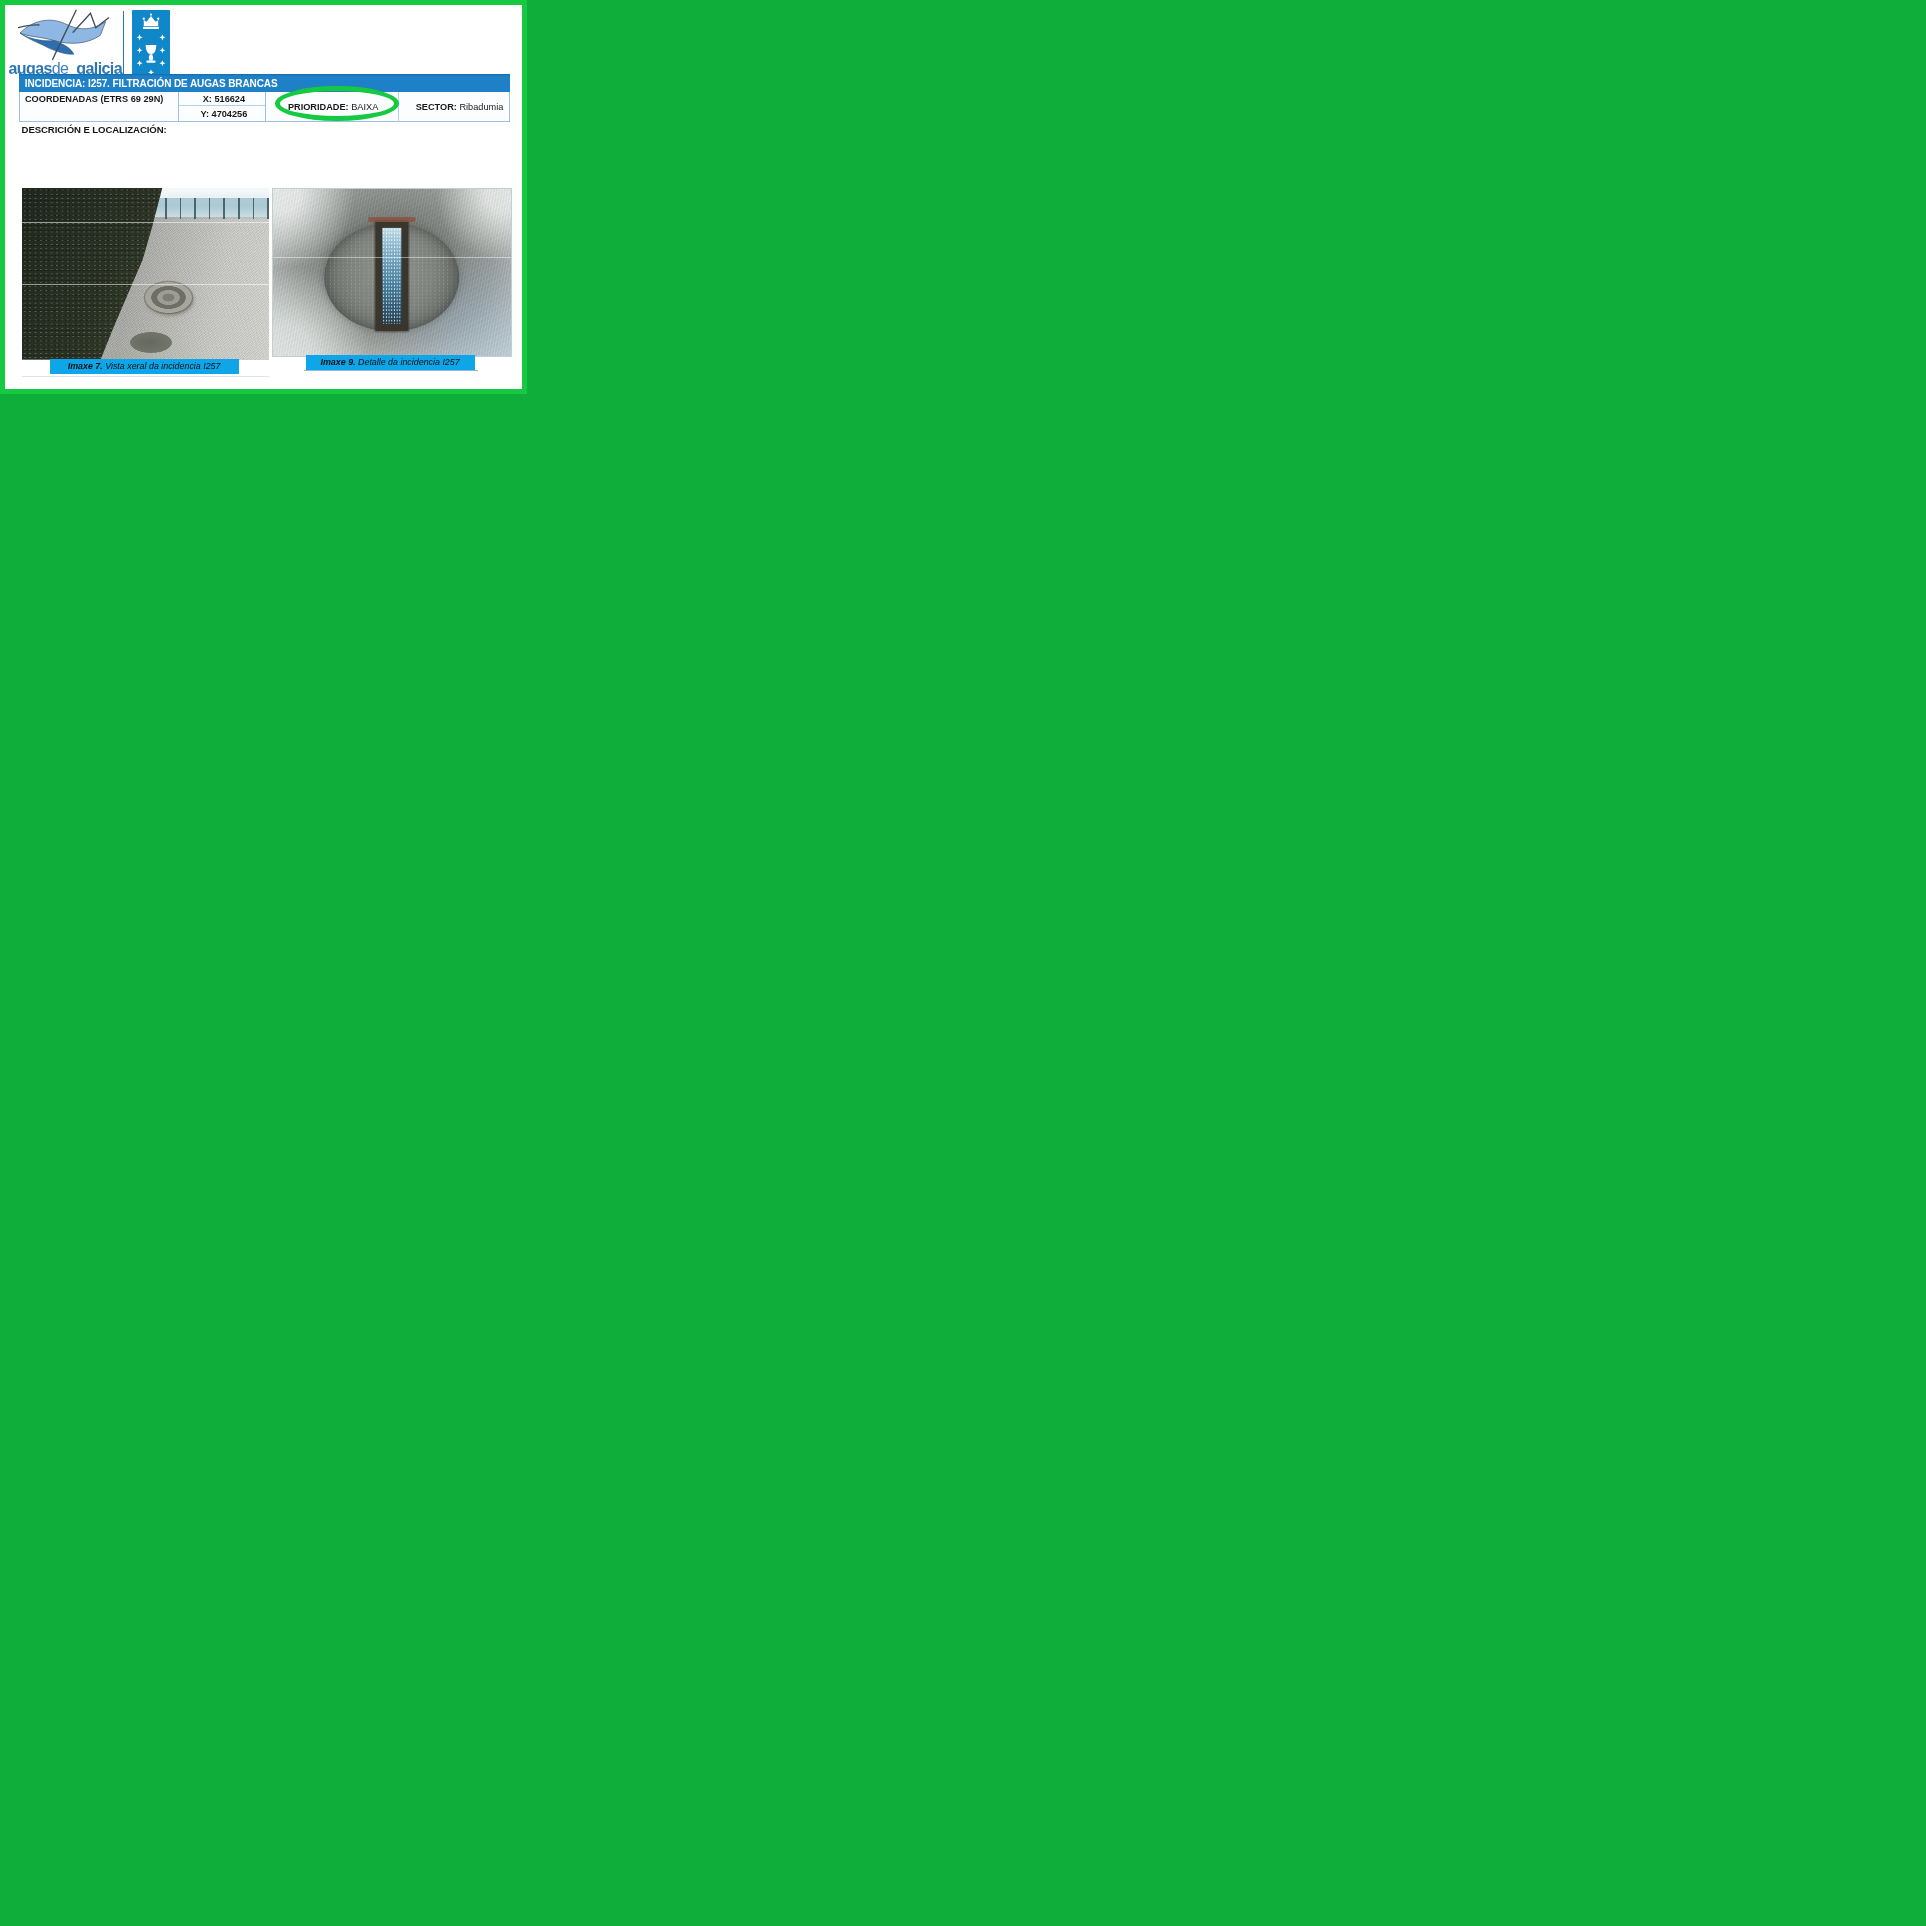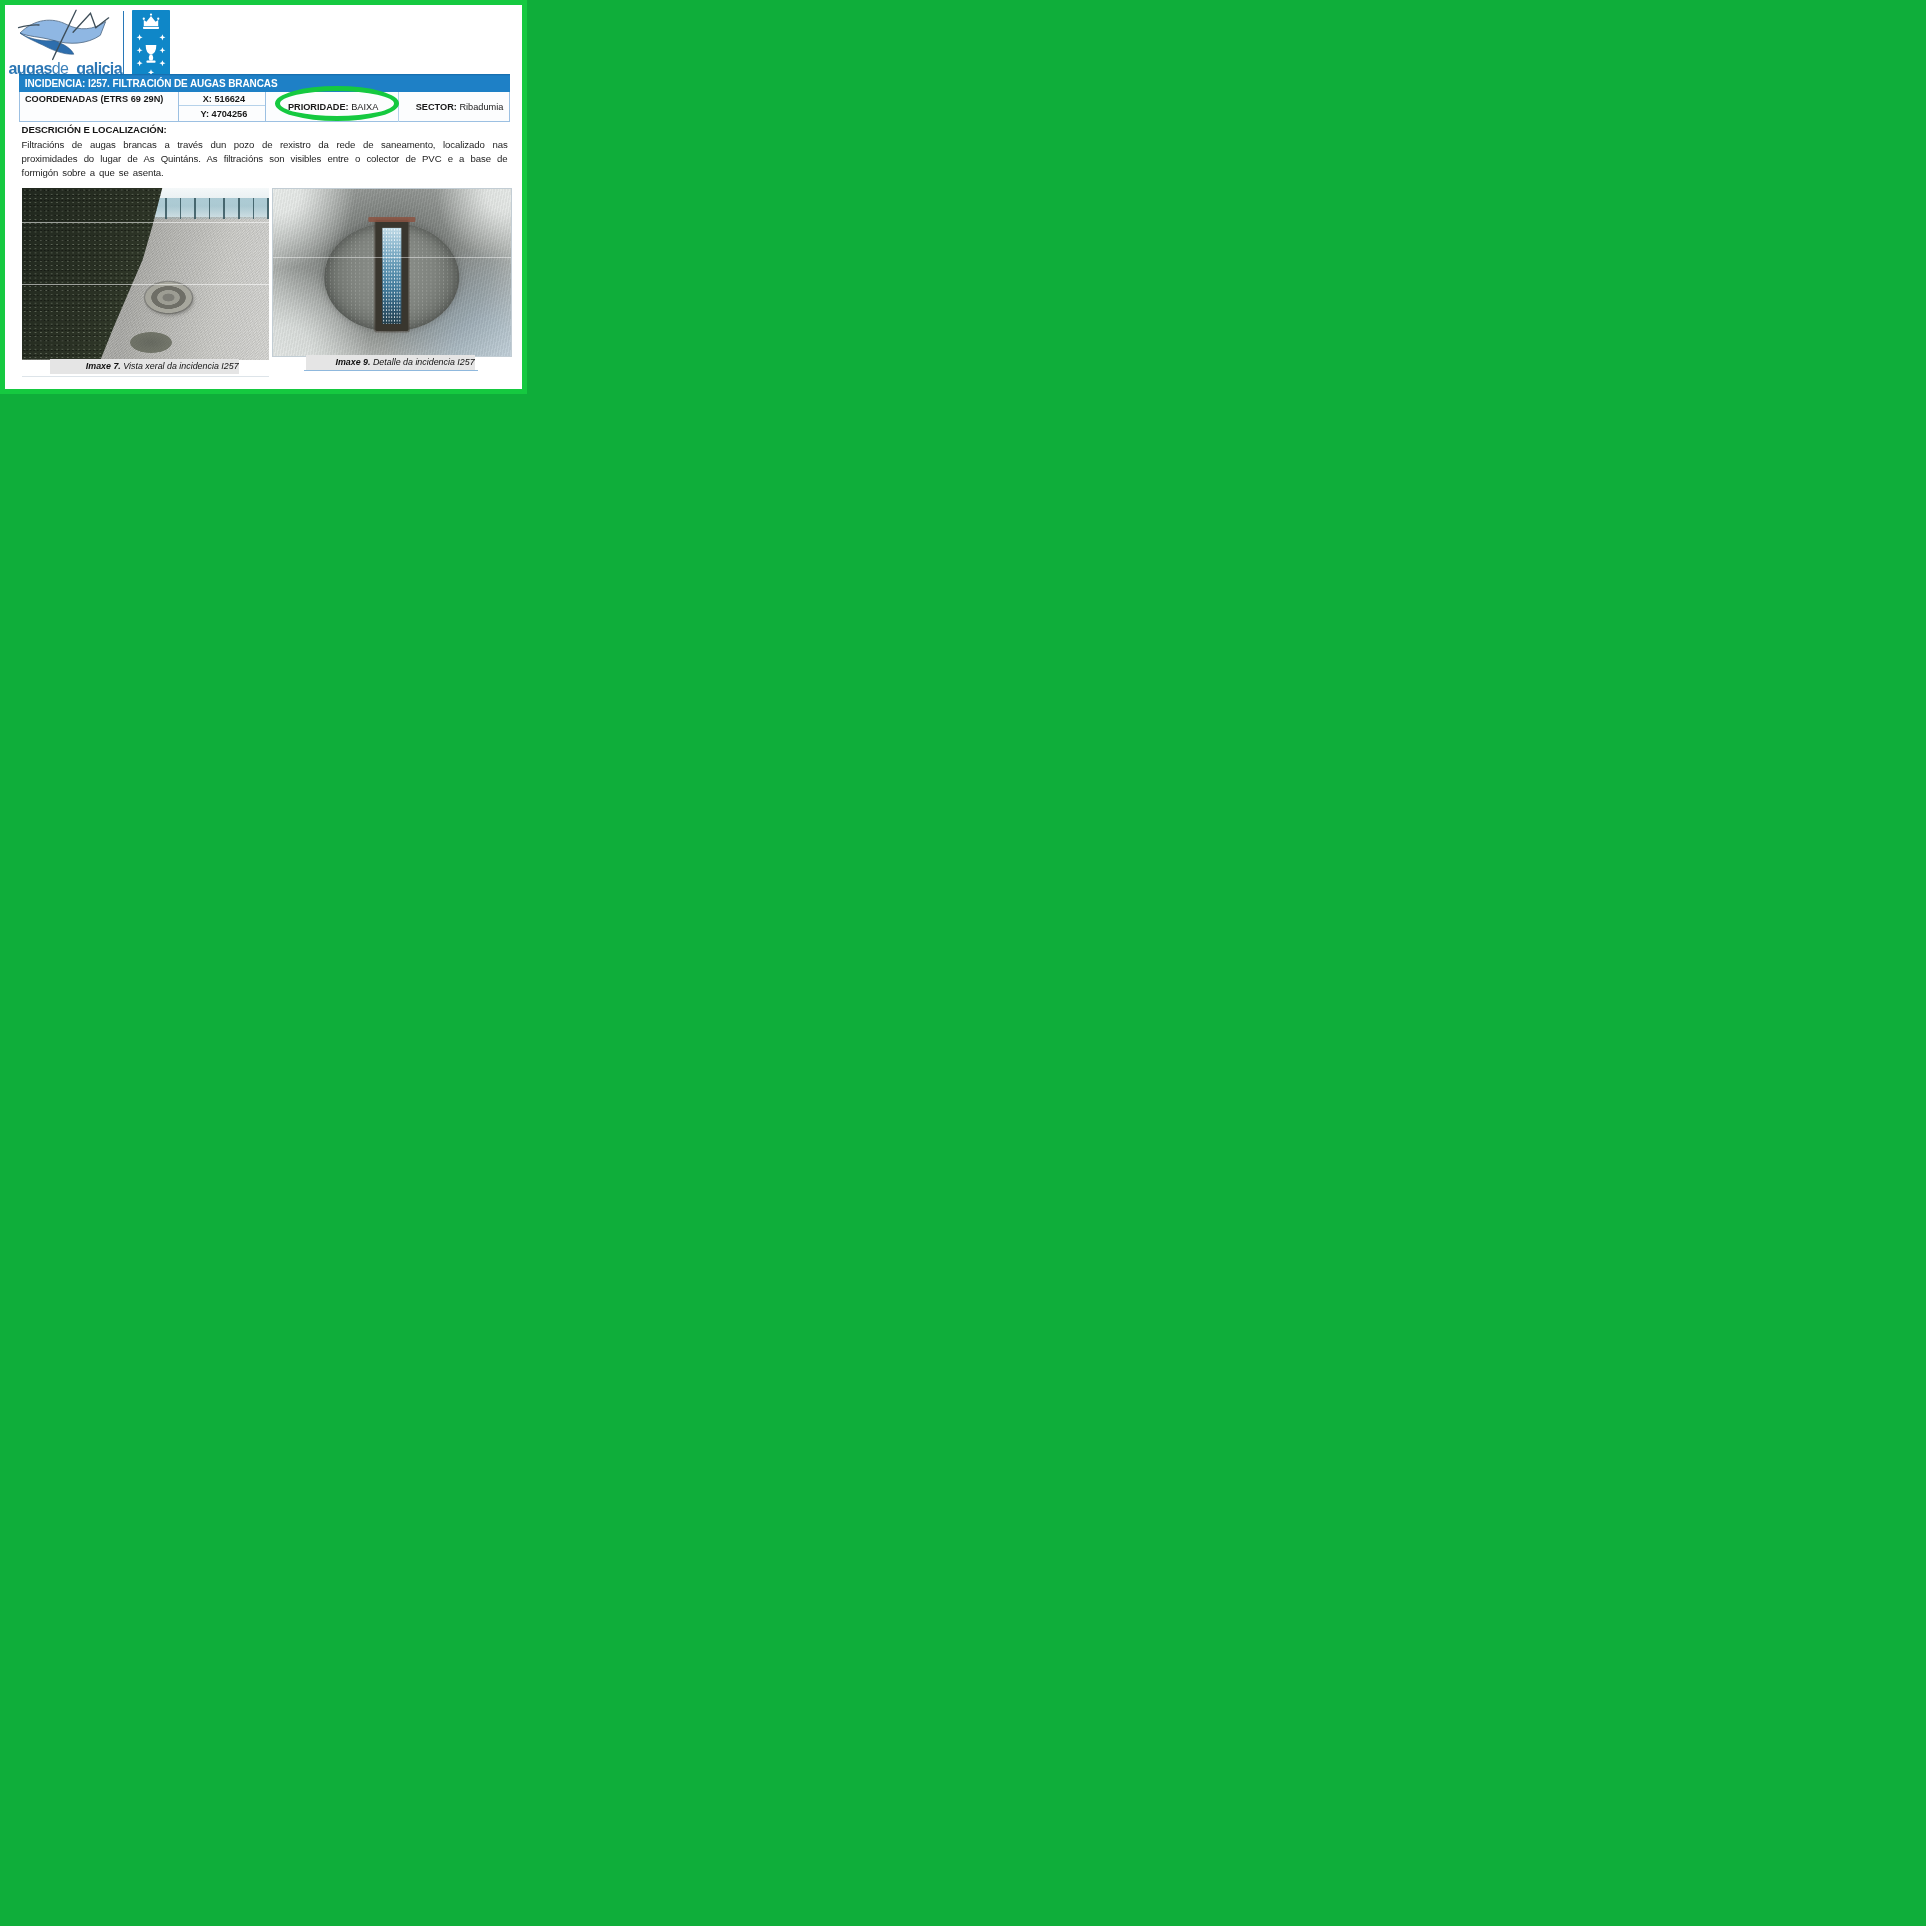--- a/index.html
+++ b/index.html
@@ -118,21 +118,21 @@
     box-shadow:0 0 0 1.5px rgba(62,52,42,.38);}
   #p2-channel-lip{position:absolute;left:-20%;right:-20%;top:-3.9px;height:5.8px;
     background:rgba(140,84,66,.85);border-radius:1.2px;}
   #p2-water{position:absolute;left:22%;right:22%;top:7%;bottom:6%;
     background-image:
       radial-gradient(rgba(255,255,255,.85) 0.4px, transparent 0.7px),
       linear-gradient(to bottom,#c0dae6 0%,#8fb9cf 18%,#5d93b0 42%,#417a9a 62%,#2f5a74 82%,#233f4d 100%);
     background-size:2.7px 3.5px, auto;}
 
   
-  .cap-strip{background:#e5e5e5;text-align:right;font-style:italic;font-size:8.9px;color:#111;
+  .cap-strip{background:#0ea5e9;text-align:center;font-style:italic;font-size:8.9px;color:#111;
              line-height:15.4px;white-space:nowrap;z-index:5;}
   .cap-strip .cap-label{font-weight:700;}
   #caption-left{left:45px;top:354px;width:189px;height:15.4px;}
   #caption-right{left:301px;top:350px;width:169px;height:15.4px;}
   #caption-right-rule{left:299px;top:365px;width:174px;height:1.2px;background:#8FB8DD;}
   #caption-left-rule{left:17px;top:371px;width:247px;height:0.8px;background:#dde4e9;}
 </style>
 </head>
 <body>
 
@@ -200,21 +200,20 @@
       </div>
       <div id="cell-sector" class="abs">
         <span class="lbl">SECTOR:</span>
         <span>Ribadumia</span>
       </div>
     </div>
 
     <div id="priority-ring" class="abs"></div>
 
     <div id="desc-heading" class="abs">DESCRICIÓN E LOCALIZACIÓN:</div>
-    <div id="desc-body" class="abs">Filtracións de augas brancas a través dun pozo de rexistro da rede de saneamento, localizado nas proximidades do lugar de As Quintáns. As filtracións son visibles entre o colector de PVC e a base de formigón sobre a que se asenta.</div>
 
     <div id="photo-left" class="abs">
       <div id="p1-road"></div>
       <div id="p1-sky"></div>
       <div id="p1-trees"></div>
       <div id="p1-hedge"></div>
       <div id="p1-manhole"></div>
       <div id="p1-patch"></div>
       <div class="scanline" style="top:20%;"></div>
       <div class="scanline" style="top:56%;"></div>

